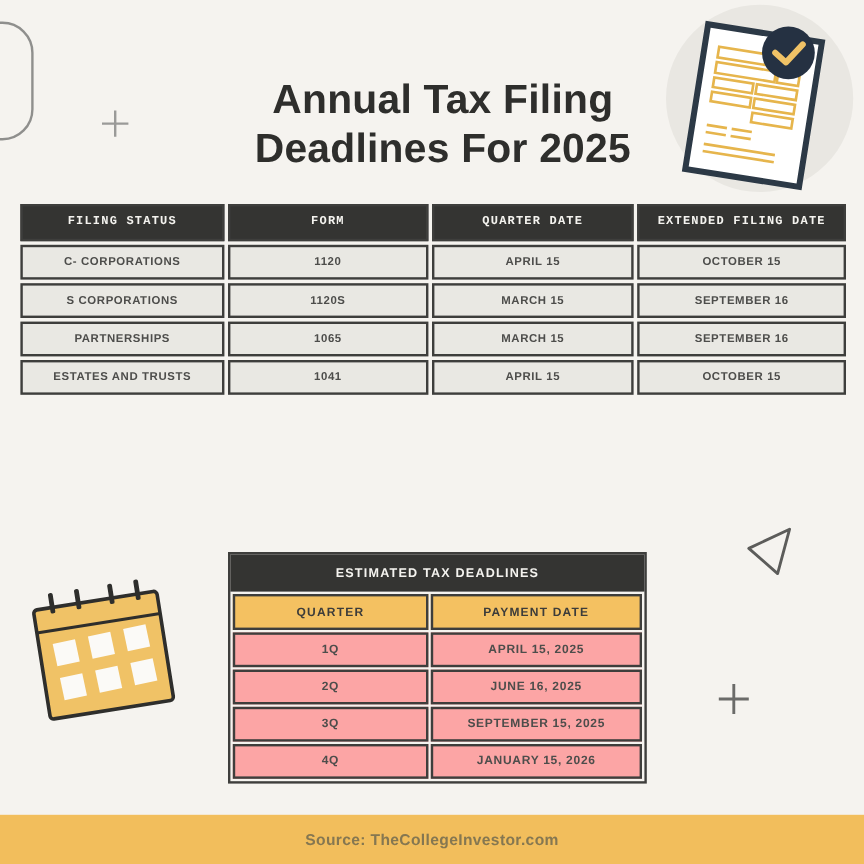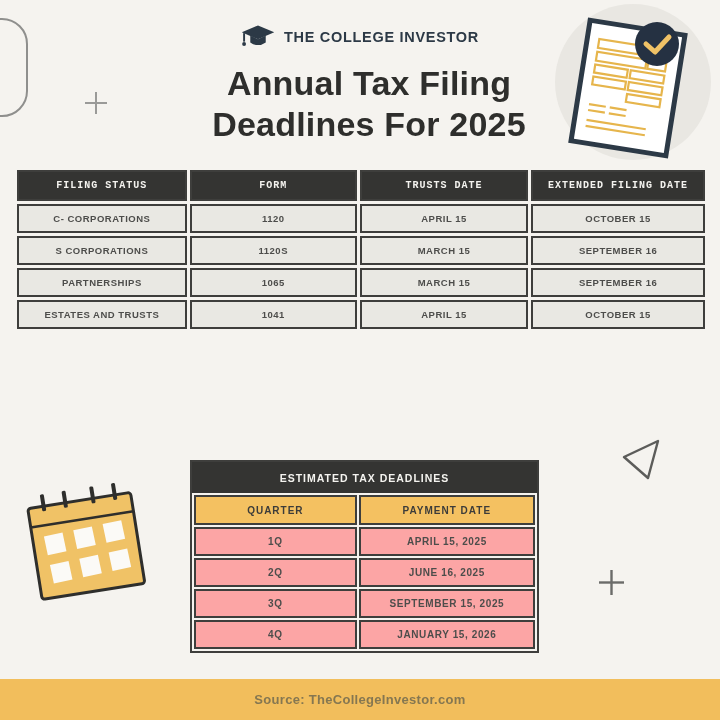--- a/index.html
+++ b/index.html
@@ -123,47 +123,38 @@
         <line x1="40" y1="114" x2="57" y2="114"></line>
         <line x1="61" y1="114" x2="78" y2="114"></line>
         <line x1="40" y1="124" x2="100" y2="124"></line>
         <line x1="40" y1="130" x2="100" y2="130"></line>
       </g>
     </g>
     <circle cx="105" cy="42" r="22" fill="#253142"></circle>
     <polyline points="94,42 103,50 117,35" fill="none" stroke="#f0c266" stroke-width="5" stroke-linecap="round" stroke-linejoin="round"></polyline>
   </svg>
 
-  <div class="brand-row">
-    <svg width="34" height="26" viewBox="0 0 44 32">
-      <polygon points="22,1 43,10 22,19 1,10" fill="#2c3946"></polygon>
-      <path d="M12,14 L12,23 Q22,30 32,23 L32,14 L22,19 Z" fill="#2c3946"></path>
-      <line x1="4" y1="11" x2="4" y2="22" stroke="#2c3946" stroke-width="2.5"></line>
-      <circle cx="4" cy="25" r="2.5" fill="#2c3946"></circle>
-    </svg>
-    <span class="brand-text">THE COLLEGE INVESTOR</span>
-  </div>
 
   <div class="title">
     <div>Annual Tax Filing</div>
     <div>Deadlines For 2025</div>
   </div>
 
   <table class="main-table">
     <colgroup>
         <col style="width:25%">
         <col style="width:24.6%">
         <col style="width:24.8%">
         <col style="width:25.6%">
       </colgroup>
     <tbody>
         <tr>
       <th>FILING STATUS</th>
       <th>FORM</th>
-      <th>TRUSTS DATE</th>
+      <th>QUARTER DATE</th>
       <th>EXTENDED FILING DATE</th>
     </tr>
     <tr>
       <td>C- CORPORATIONS</td>
       <td>1120</td>
       <td>APRIL 15</td>
       <td>OCTOBER 15</td>
     </tr>
     <tr>
       <td>S CORPORATIONS</td>

